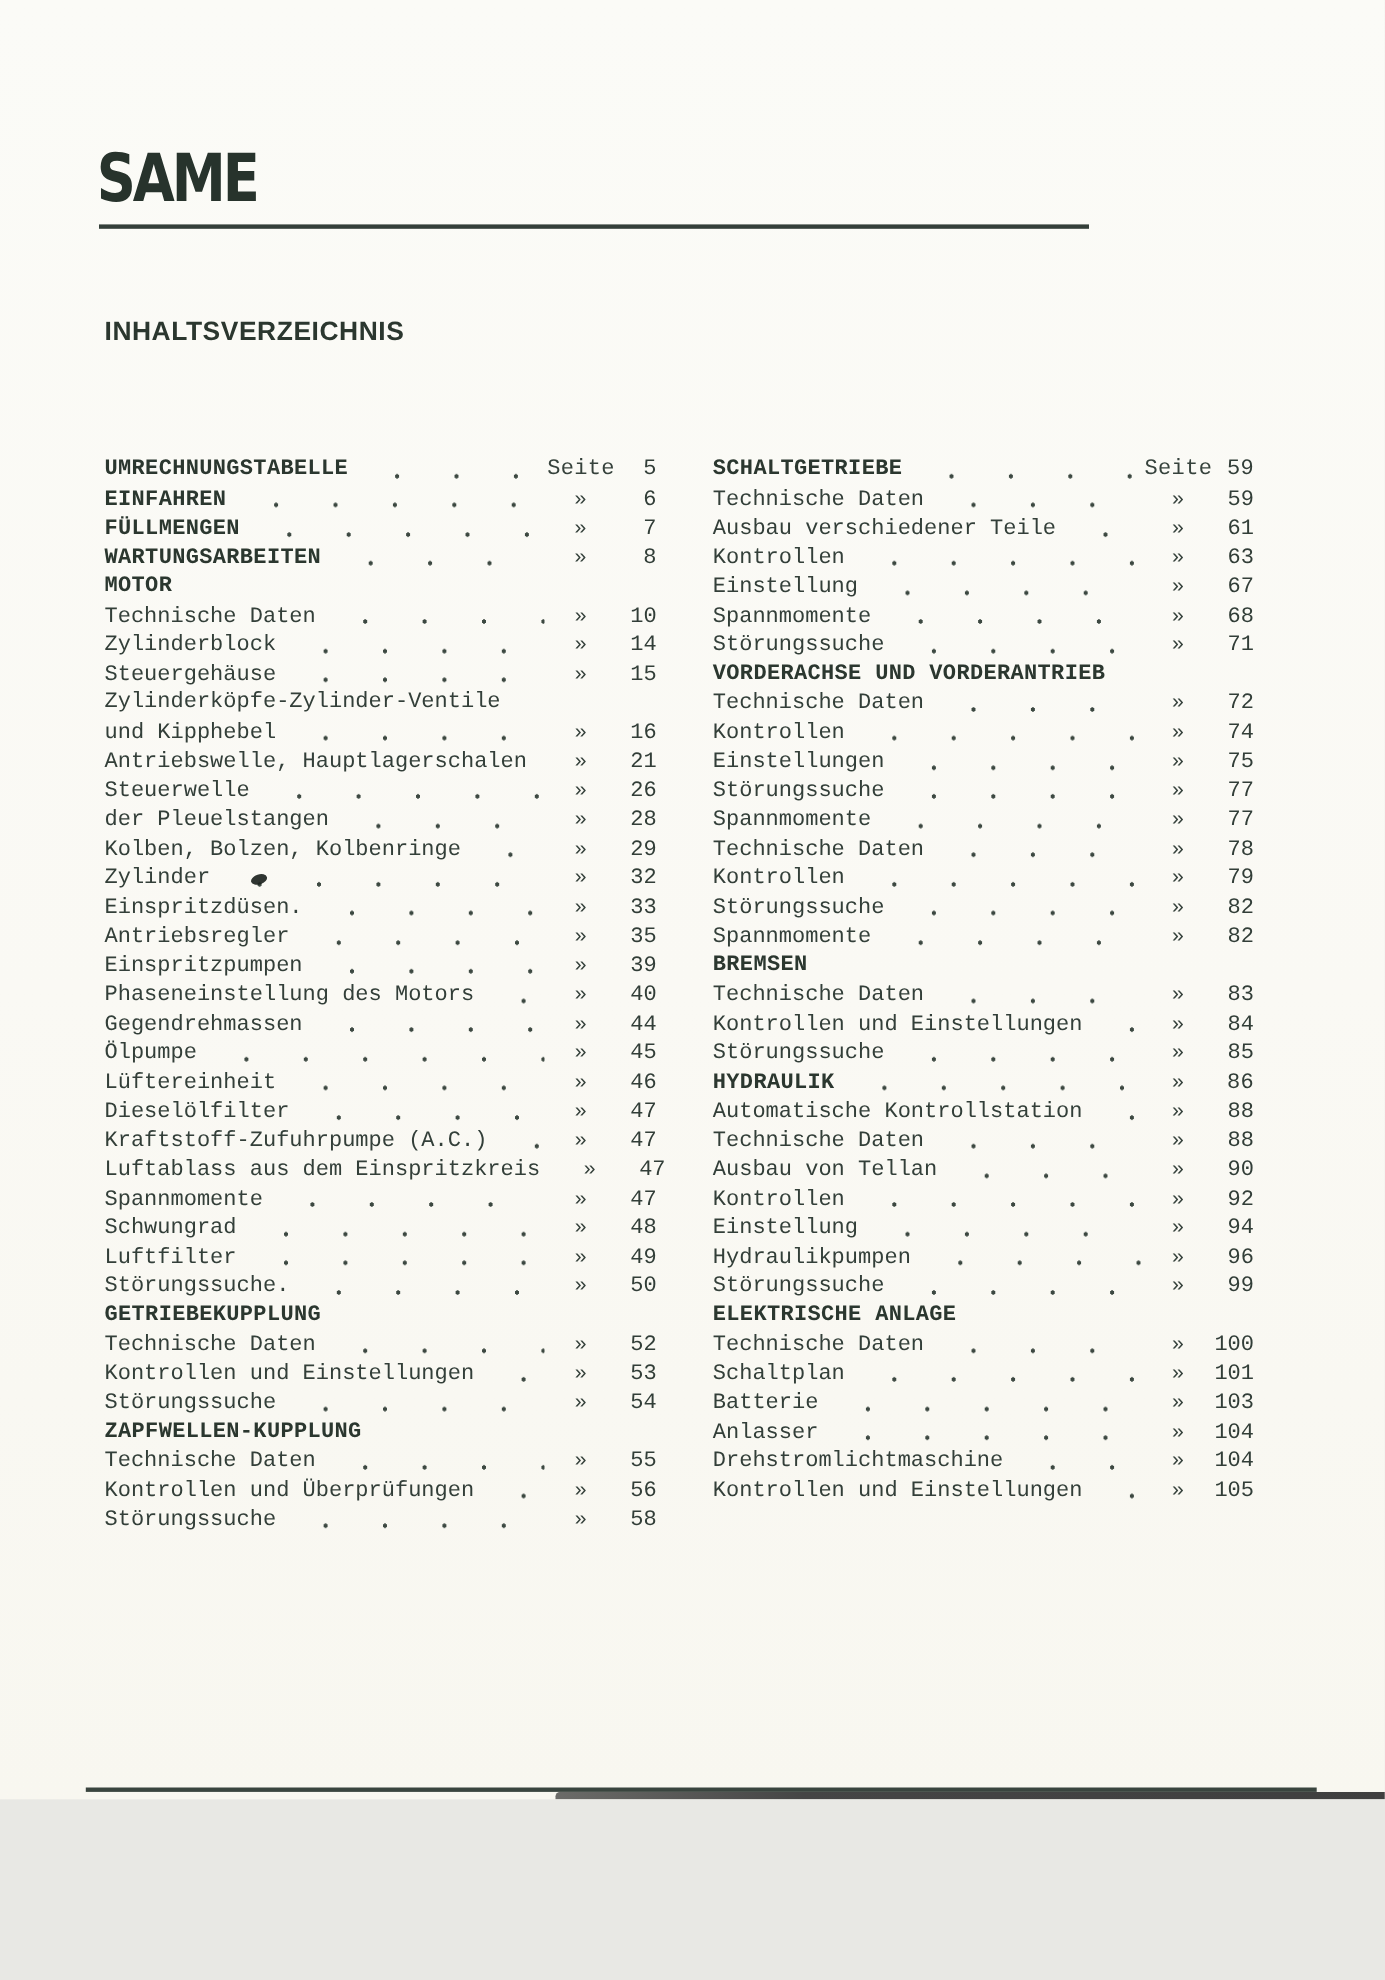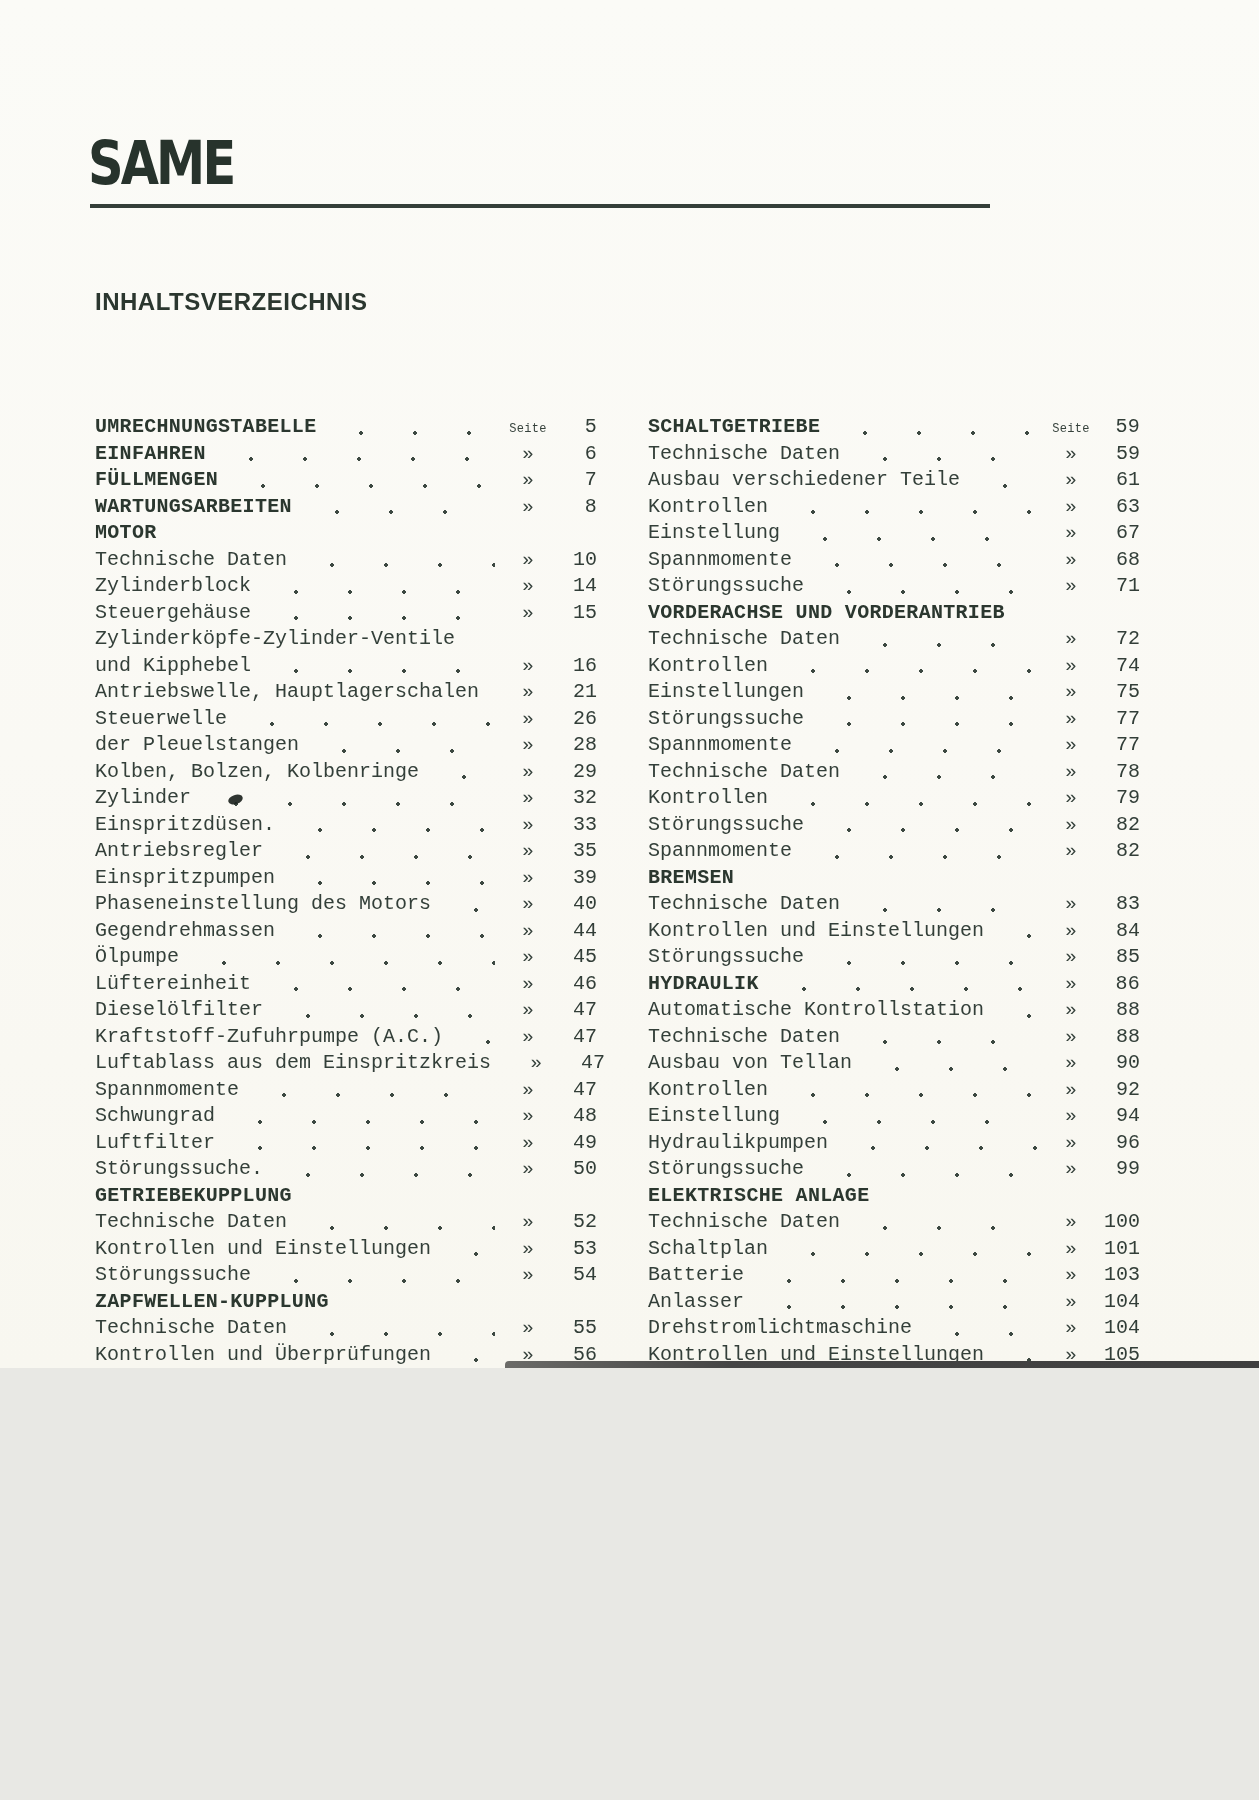--- a/index.html
+++ b/index.html
@@ -1,18 +1,18 @@
 <!DOCTYPE html>
 <html><head>
 <meta charset="utf-8">
 <style>
   html,body{margin:0;padding:0;background:#e8e8e4;}
   .page{
     position:relative;
-    width:1259px;height:1368px;
+    width:1259px;height:1636px;
     margin:0 auto;
     background:linear-gradient(180deg,#fbfbf7 0%,#faf9f4 55%,#f8f7f0 100%);
     font-family:"Liberation Sans",sans-serif;
     color:#333f39;
     overflow:hidden;
   }
   
   .logo{
     position:absolute;left:88px;top:128px;
     font-family:"DejaVu Sans",sans-serif;
@@ -39,21 +39,21 @@
   .label{flex:0 0 auto;}
   .dots{
     flex:1 1 auto;min-width:0;align-self:stretch;
     margin:0 2px 0 12px;
     background-image:radial-gradient(circle,#3c4841 1.8px,rgba(60,72,65,0) 2.1px);
     background-size:54px 10px;
     background-repeat:repeat-x;
     background-position:left 6px bottom 3px;
   }
   .ref{flex:0 0 62px;text-align:center;font-weight:400;font-size:19px;color:#36423c;}
-  .ref.seite{text-align:center;font-size:12px;}
+  .ref.seite{text-align:right;font-size:20px;}
   .num{flex:0 0 38px;text-align:right;font-weight:400;font-size:20px;color:#323e38;}
   
   .footer-rule{position:absolute;left:78px;top:1625px;width:1119px;height:4px;background:#39443e;}
   .page-num{position:absolute;left:80px;top:1686px;font-size:21px;color:#333f39;}
   
   .ink-blob{
     position:absolute;left:228px;top:795px;width:15px;height:9px;
     background:#1d241f;border-radius:50%;transform:rotate(-18deg);opacity:.92;
   }
   .scan-strip{

